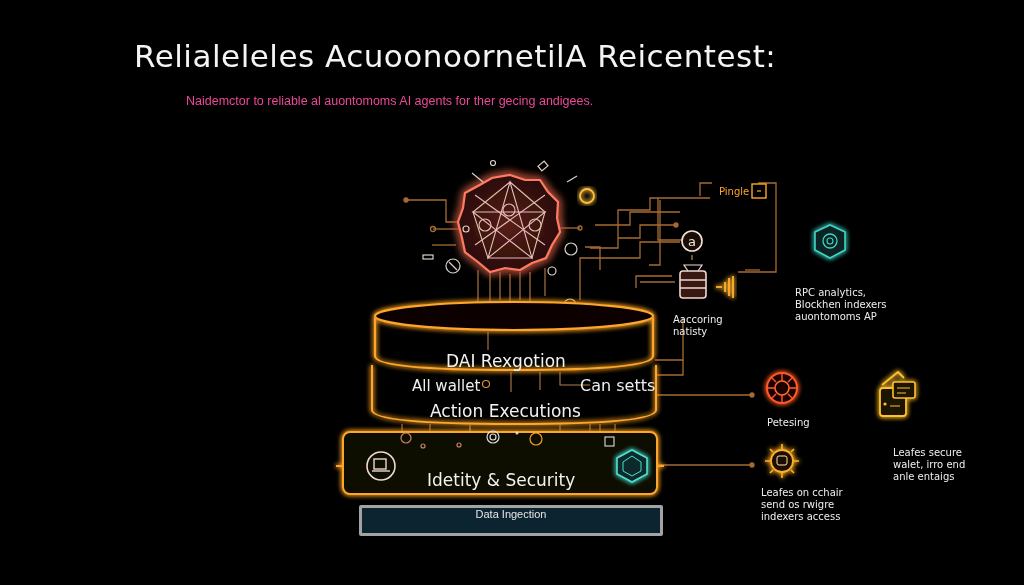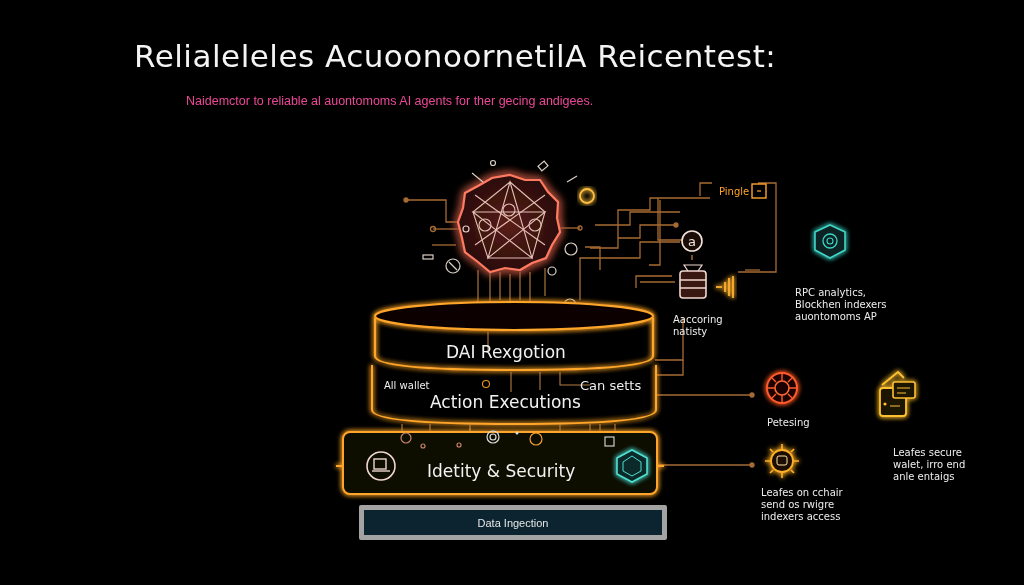--- a/index.html
+++ b/index.html
@@ -1,23 +1,23 @@
 <!DOCTYPE html>
 <html><head>
 <meta charset="utf-8">
 <style>
   html,body{margin:0;padding:0;background:#000;}
   body{width:1024px;height:585px;position:relative;overflow:hidden;font-family:"Liberation Sans",sans-serif;color:#fff;}
   .title{position:absolute;left:134px;top:38px;font-family:"DejaVu Sans",sans-serif;font-size:31px;letter-spacing:0.5px;color:#f4f4f4;white-space:nowrap;}
   .subtitle{position:absolute;left:186px;top:94px;font-size:12.5px;color:#ec4899;white-space:nowrap;}
   svg.art{position:absolute;left:0;top:0;}
   .lbl{position:absolute;font-family:"DejaVu Sans",sans-serif;color:#eee;white-space:nowrap;}
-  .layer-title{position:absolute;font-family:"DejaVu Sans",sans-serif;font-size:17px;color:#f2f2f2;white-space:nowrap;text-align:center;}
+  .layer-title{position:absolute;font-family:"DejaVu Sans",sans-serif;font-size:17px;color:#f2f2f2;white-space:nowrap;text-align:center;margin-top:9px;}
   .small{font-size:10px;line-height:12px;}
-  .data-ing{position:absolute;left:359px;top:505px;width:298px;height:25px;background:#0c2330;border:5px solid #a3a3a3;border-radius:2px;display:flex;align-items:center;justify-content:center;font-size:11px;color:#e6e6e6;}
+  .data-ing{position:absolute;left:359px;top:505px;width:298px;height:25px;background:#0c2330;border:3px solid #a3a3a3;border-radius:2px;display:flex;align-items:flex-start;justify-content:center;font-size:11px;color:#e6e6e6;}
 </style>
 </head>
 <body>
 
 <div class="title">Relialeleles AcuoonoornetilA Reicentest:</div>
 <div class="subtitle">Naidemctor to reliable al auontomoms AI agents for ther gecing andigees.</div>
 
 <svg class="art" width="1024" height="585" viewBox="0 0 1024 585">
   <defs>
     <filter id="go" x="-20%" y="-20%" width="140%" height="140%">
@@ -199,22 +199,22 @@
   <g filter="url(#go)">
     <path d="M882 385 L898 372 L904 378" stroke="#ffc030" stroke-width="1.8" fill="none"></path>
     <rect x="880" y="388" width="26" height="28" rx="3" stroke="#ffc030" stroke-width="1.8" fill="#1a1204"></rect>
     <rect x="893" y="382" width="22" height="16" rx="2" stroke="#ffc030" stroke-width="1.6" fill="#1a1204"></rect>
     <path d="M897 388 H910 M897 393 H906 M890 406 H900" stroke="#ffc030" stroke-width="1.2"></path>
     <circle cx="885" cy="404" r="1.6" fill="#ffc030"></circle>
   </g>
 </svg>
 
 <div class="layer-title" style="left:446px;top:342px;">DAI Rexgotion</div>
-<div class="lbl small" style="left:384px;top:380px;font-size:10px;">All wallet</div>
-<div class="lbl small" style="left:580px;top:380px;font-size:13px;">Can setts</div>
+<div class="lbl small" style="left:412px;top:380px;font-size:15px;">All wallet</div>
+<div class="lbl small" style="left:580px;top:380px;font-size:16px;">Can setts</div>
 <div class="layer-title" style="left:430px;top:392px;">Action Executions</div>
 <div class="layer-title" style="left:427px;top:461px;">Idetity &amp; Security</div>
 
 <div class="data-ing">
   <span>Data Ingection</span>
 </div>
 
 <div class="lbl small" style="left:719px;top:186px;color:#ffa52a;font-size:10px;">Pingle</div>
 
 <div class="lbl small" style="left:673px;top:314px;">

